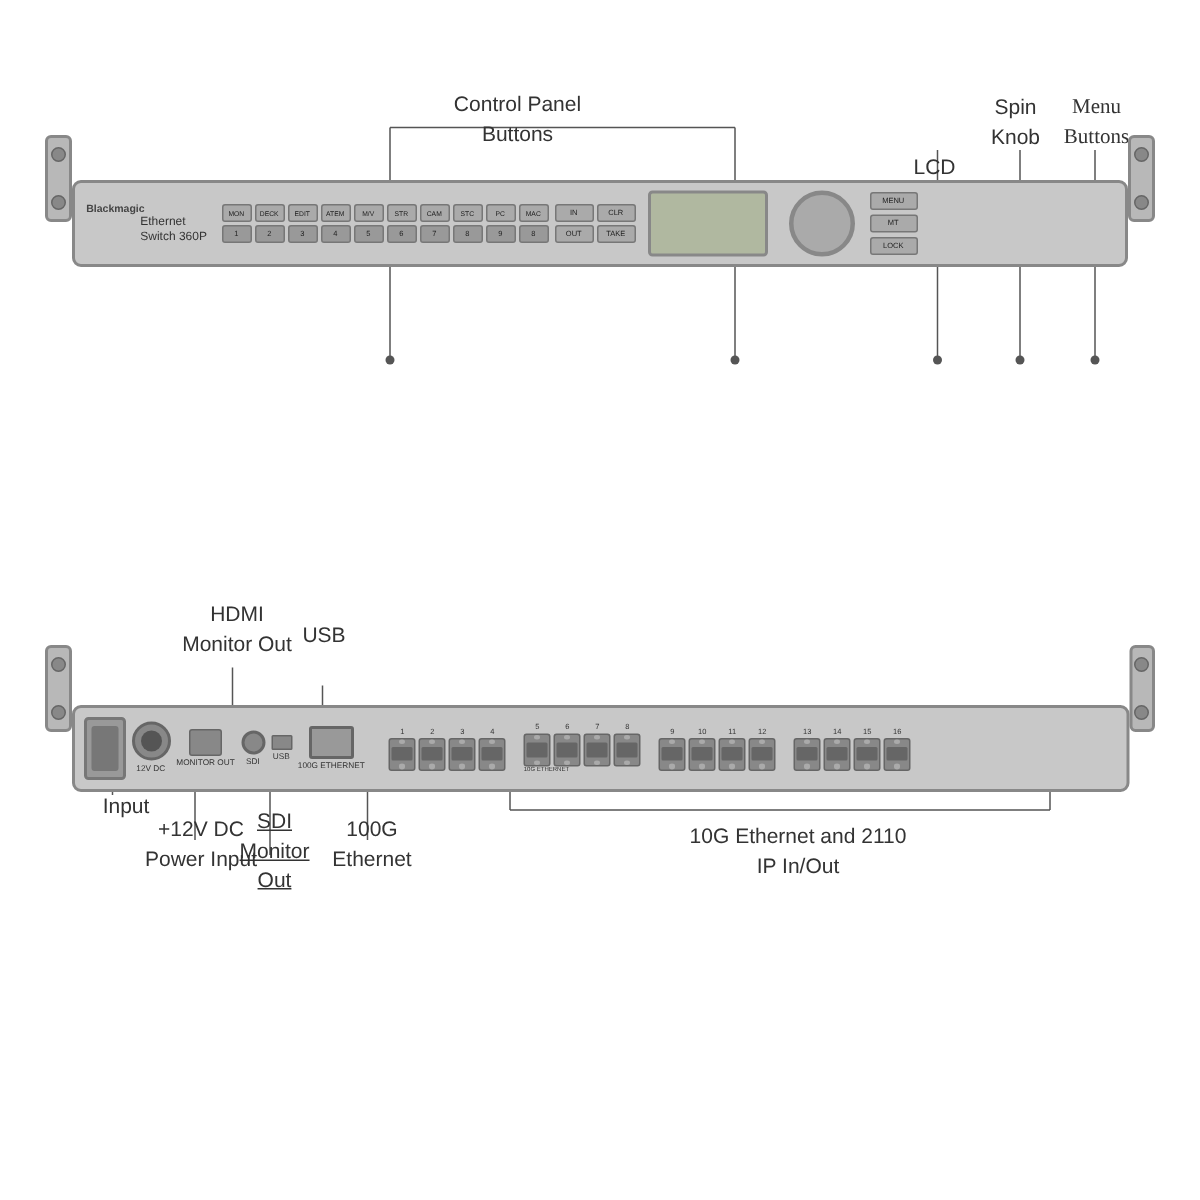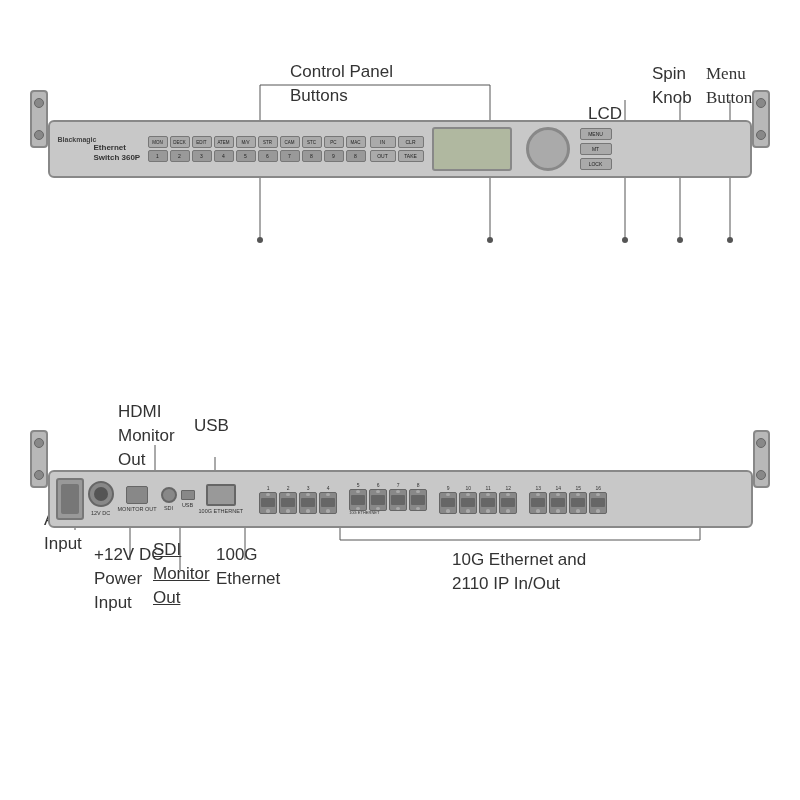--- a/index.html
+++ b/index.html
@@ -46,21 +46,21 @@
       flex-shrink: 0;
     }
     .panel-brand {
       font-size: 7px;
       color: #444;
       font-weight: bold;
     }
     .panel-model {
       font-size: 8px;
       color: #333;
-      font-weight: bold;
+      font-weight: normal;
       line-height: 1.2;
       padding-left: 36px;
     }
 
     .button-grid {
       display: flex;
       flex-direction: column;
       gap: 2px;
       flex-shrink: 0;
     }
@@ -316,23 +316,23 @@
     .eth-section {
       display: flex;
       flex-direction: column;
       align-items: flex-start;
       flex-shrink: 0;
     }
 
     
     .annotation {
       position: absolute;
-      font-size: 17px;
+      font-size: 14px;
       color: #333;
-      text-align: left;
+      text-align: center;
       line-height: 1.4;
     }
 
     
     .lines-svg {
       position: absolute;
       top: 0;
       left: 0;
       width: 800px;
       height: 800px;

